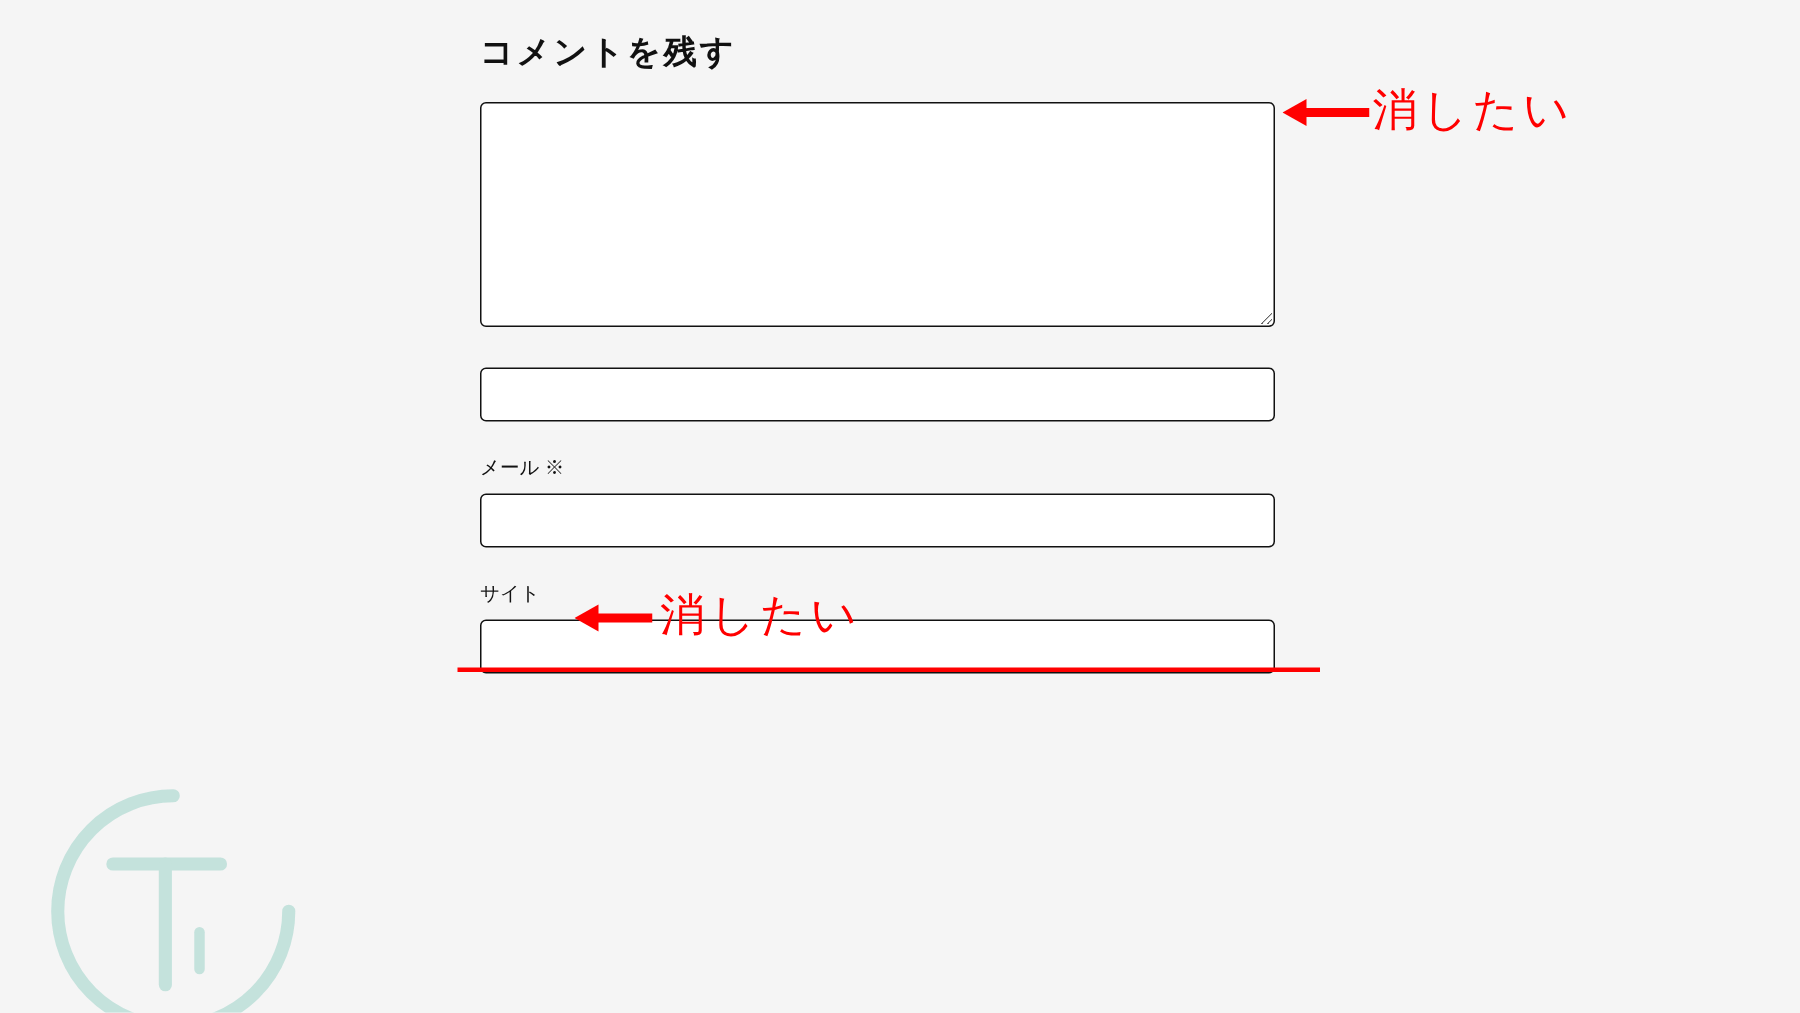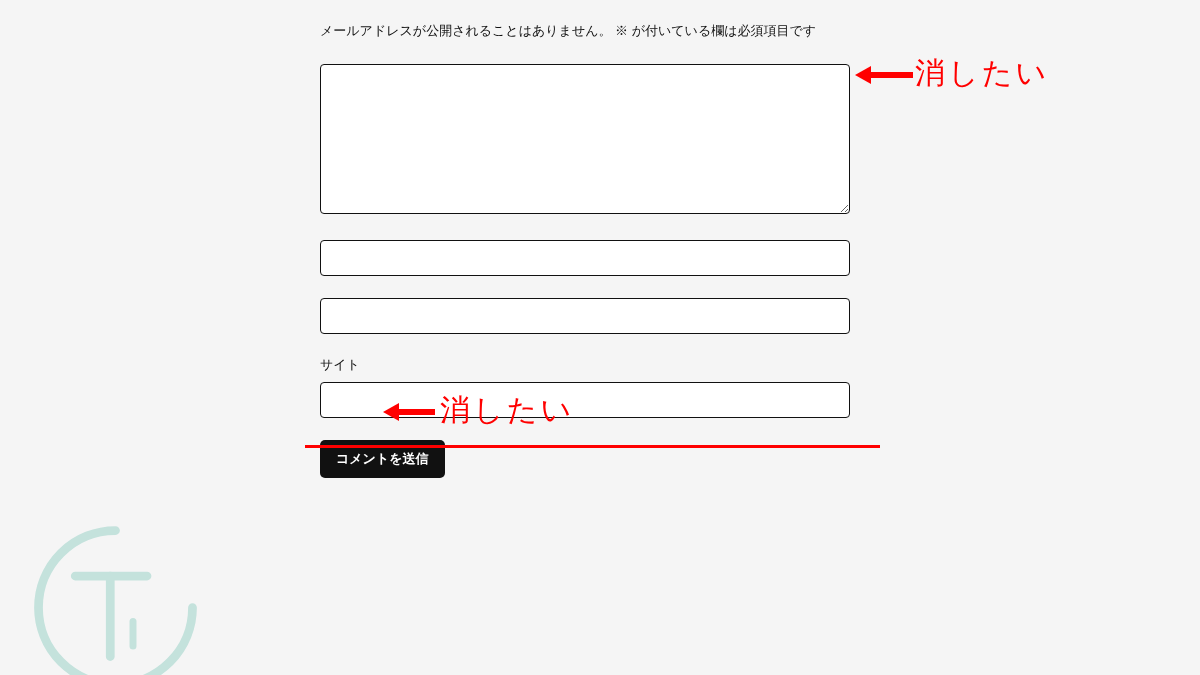--- a/index.html
+++ b/index.html
@@ -104,33 +104,33 @@
     width: 175px;
     height: 175px;
     opacity: 0.9;
   }
   .watermark svg { width: 100%; height: 100%; }
 </style>
 </head>
 <body>
 
 <div class="form-wrap">
-  <p class="form-note">メールアドレスが公開されることはありません。 ※ が付いている欄は必須項目です</p>
+  <h2 class="form-title">コメントを残す</h2>
 
   <textarea class="comment-box" style=""></textarea>
 
   <input type="text" class="text-input" style="">
 
+  <label class="field-label">メール ※</label>
   <input type="text" class="text-input" style="">
 
   <label class="field-label">サイト</label>
   <input type="text" class="text-input" style="">
 
 
-  <button class="submit-btn">コメントを送信</button>
 </div>
 
 <div class="anno anno-arrow1">
   <svg width="58" height="24" viewBox="0 0 58 24">
     <line x1="58" y1="12" x2="8" y2="12" stroke="#ff0000" stroke-width="6"></line>
     <polygon points="0,12 16,3 16,21" fill="#ff0000"></polygon>
   </svg>
 </div>
 <div class="anno anno-text1">消したい</div>
 

